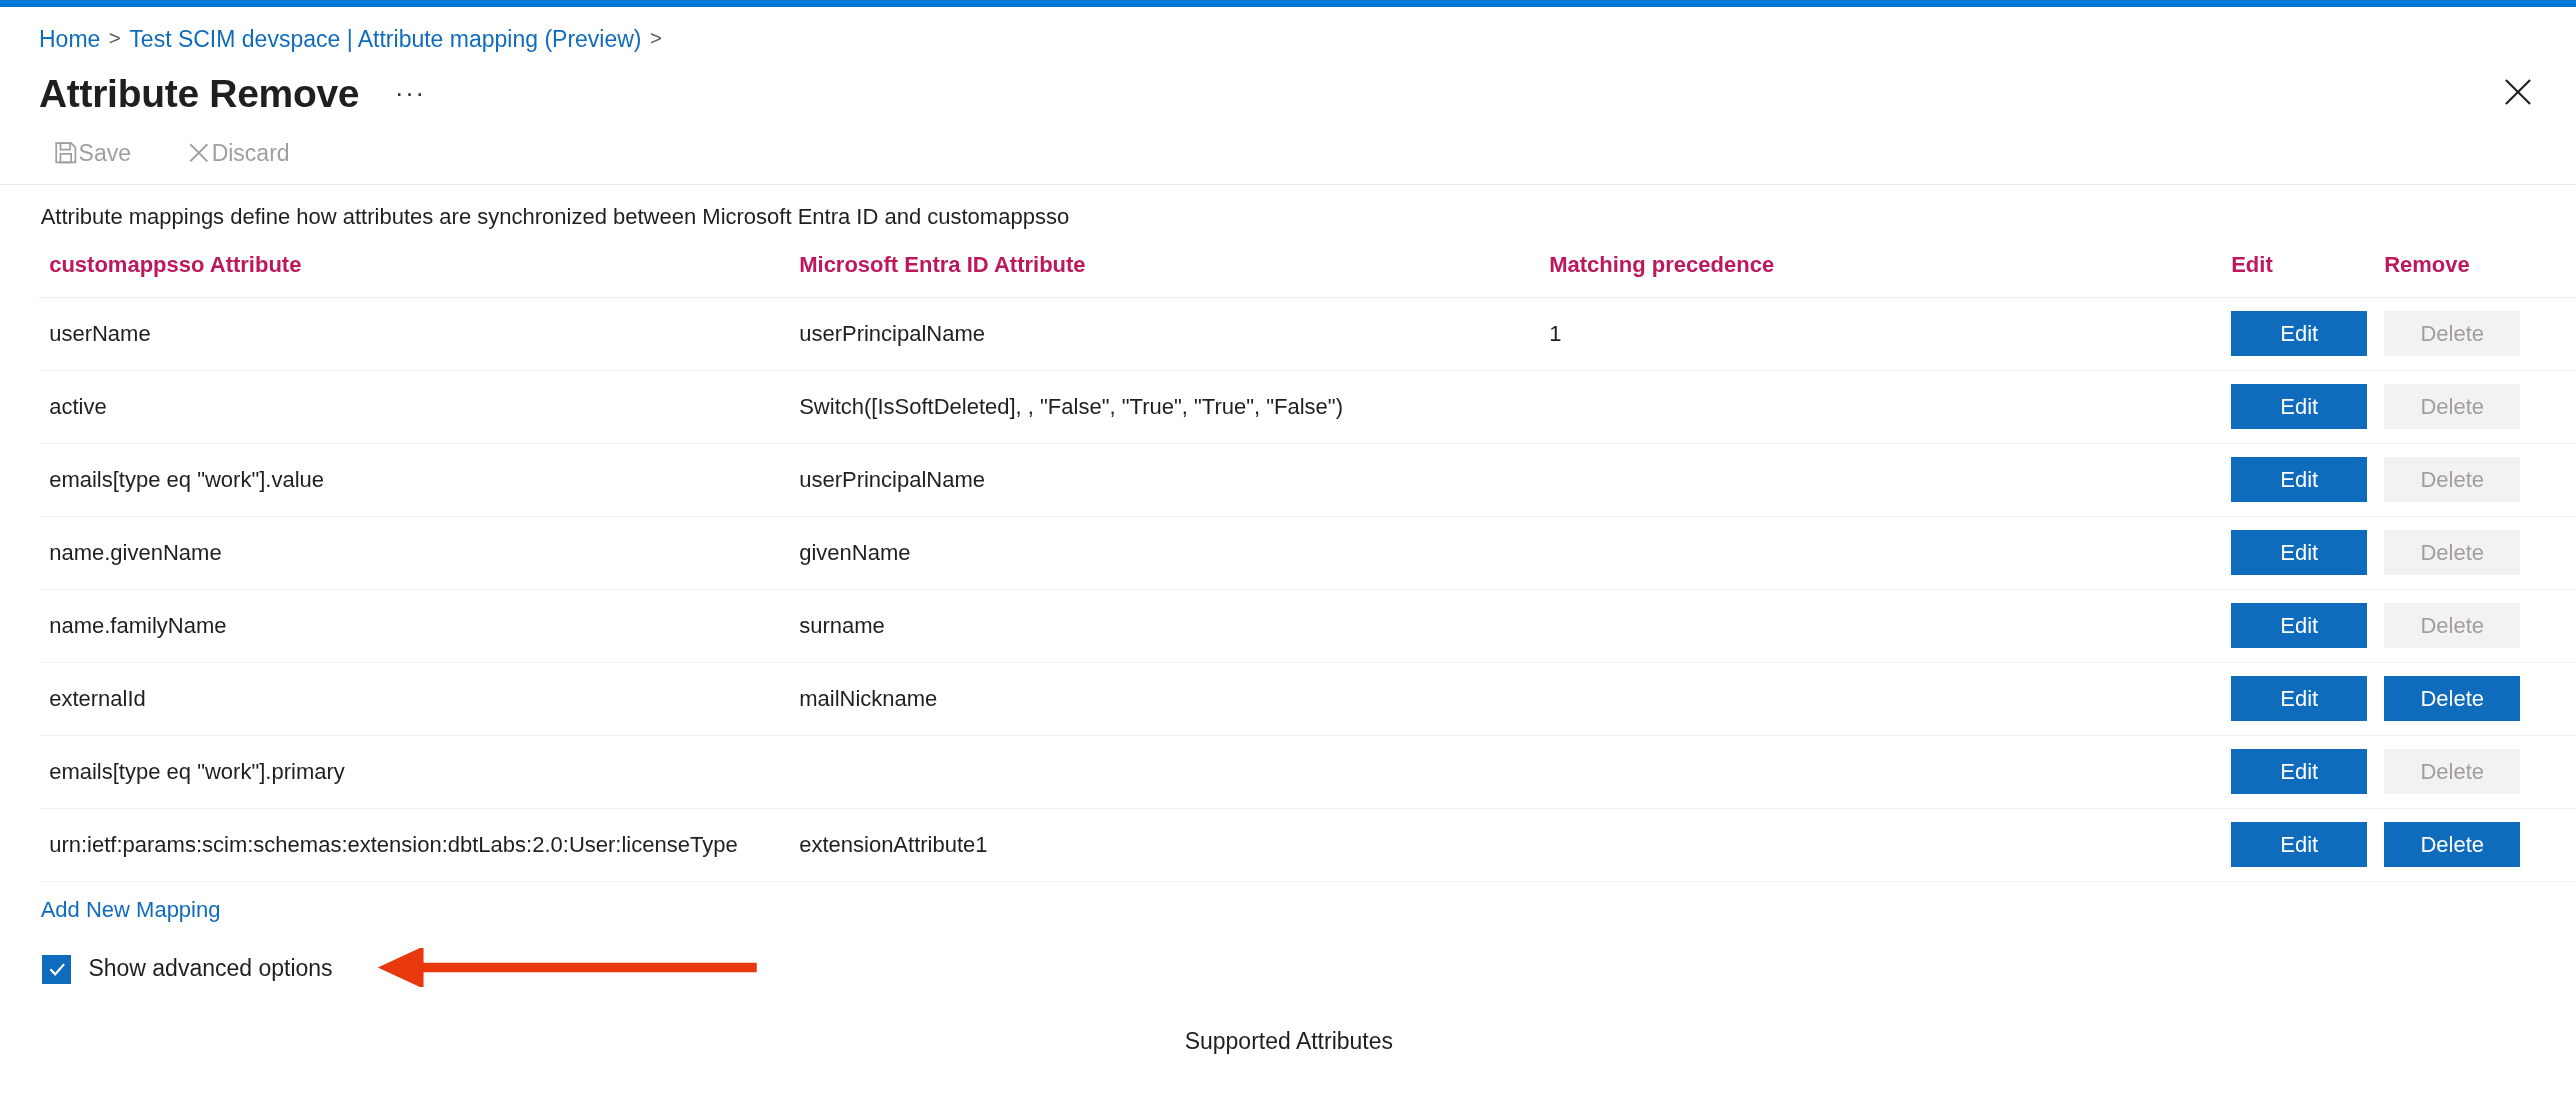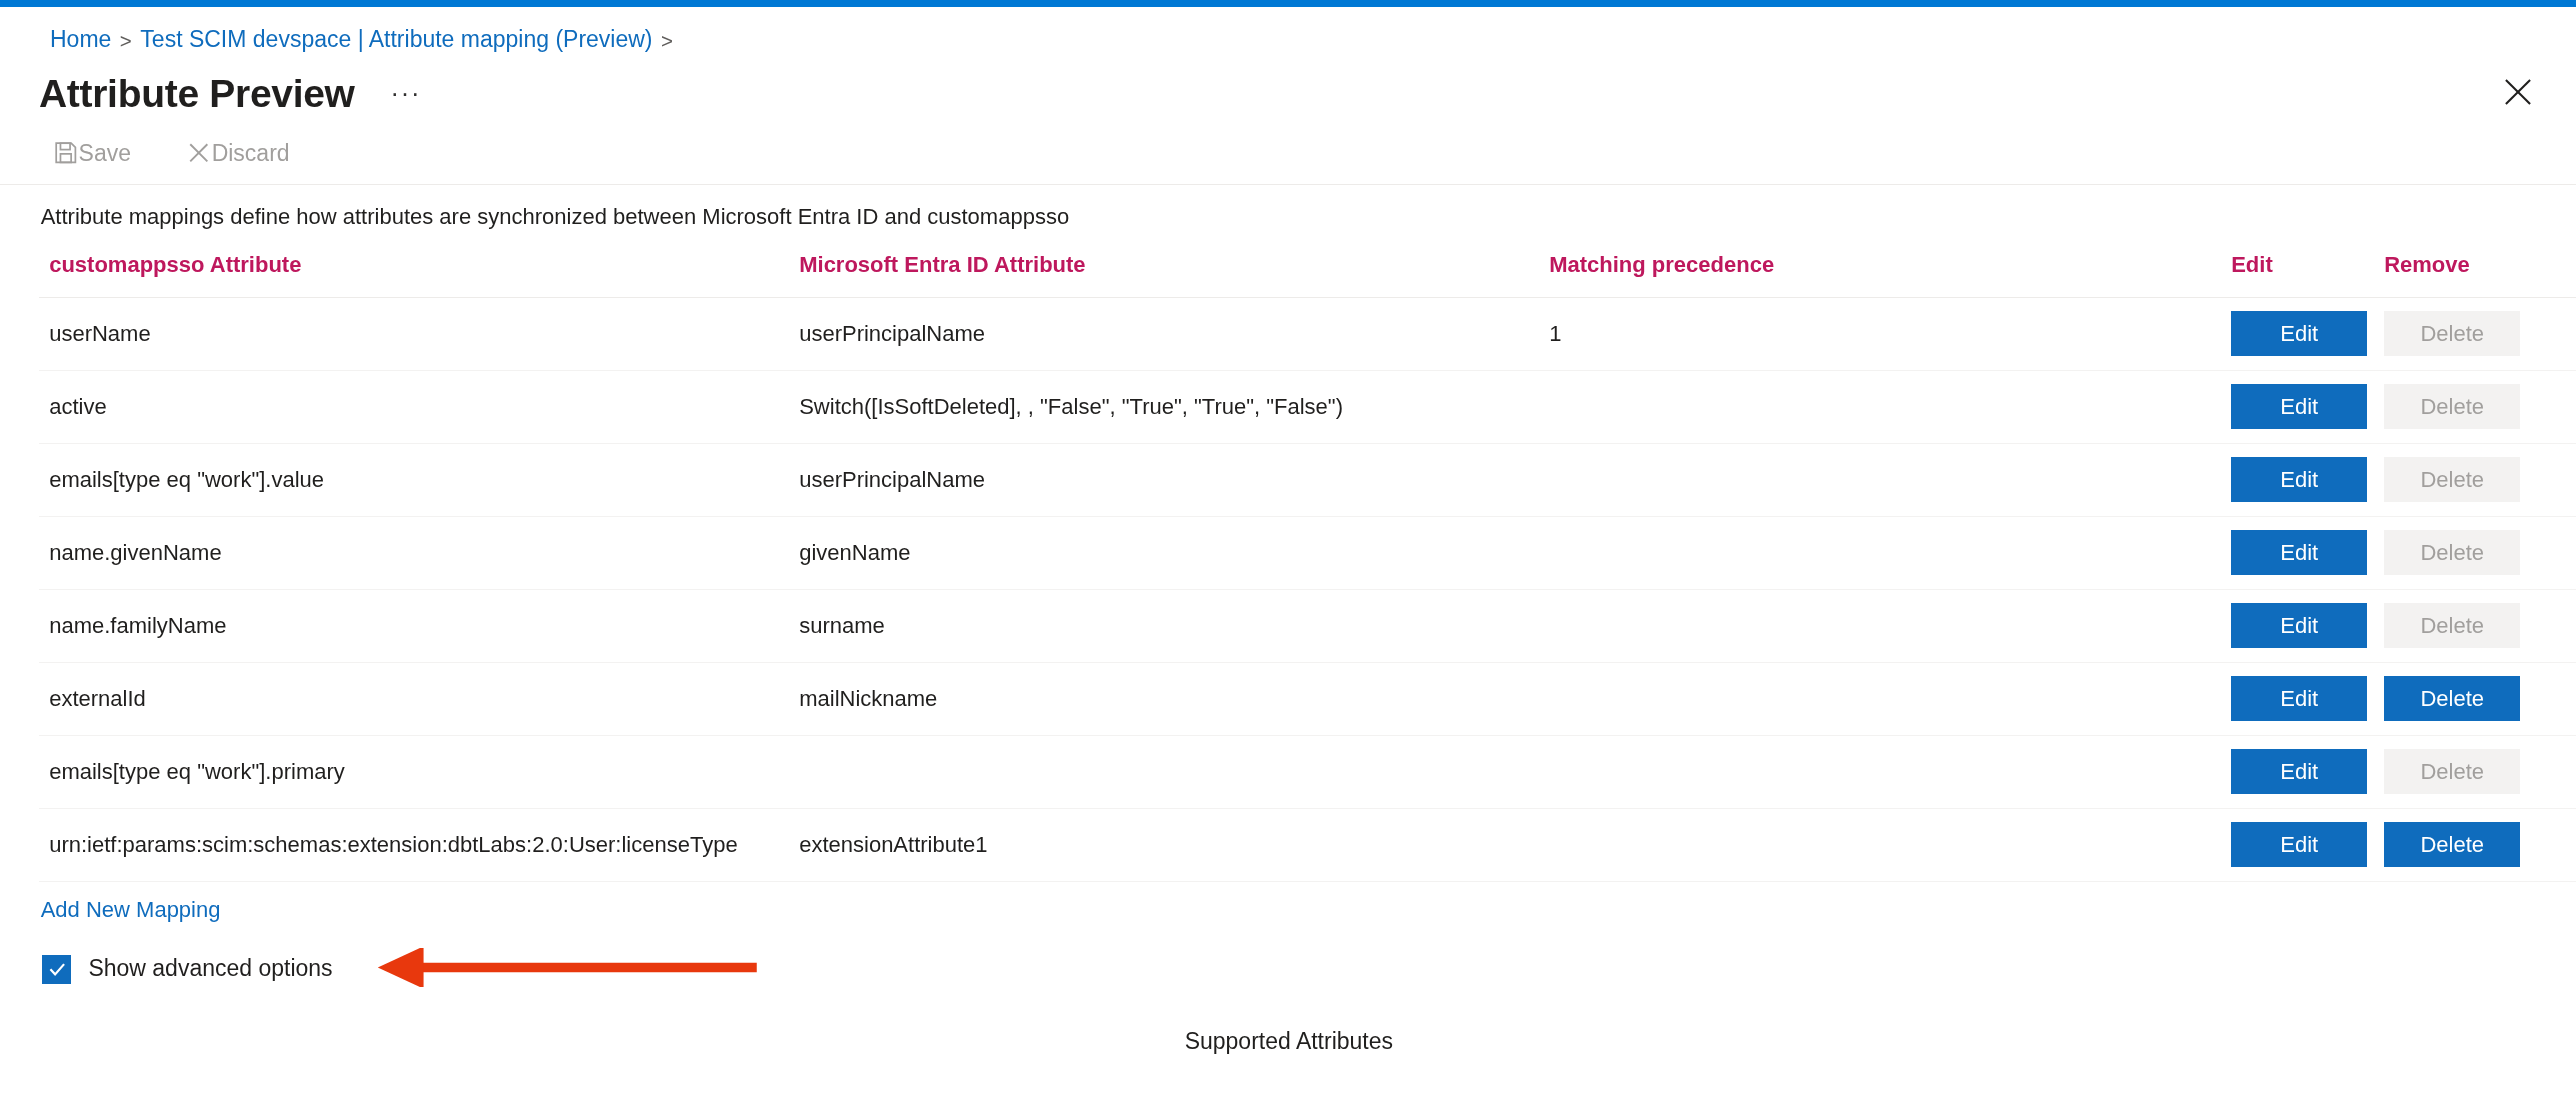--- a/index.html
+++ b/index.html
@@ -14,25 +14,25 @@
     height: 1101px;
     position: relative;
     overflow: hidden;
   }
   .topbar {
     height: 6.8px;
     background: #0078d4;
     width: 100%;
   }
   .breadcrumb {
-    padding: 19px 39px 0 50px;
+    padding: 19px 39px 0 39px;
     font-size: 23px;
     color: #0f6cbd;
     display: flex;
-    align-items: flex-end;
+    align-items: flex-start;
     gap: 8.5px;
   }
   .breadcrumb a {
     color: #0f6cbd;
     text-decoration: none;
     cursor: pointer;
   }
   .breadcrumb .sep {
     color: #605e5c;
     font-size: 20.5px;
@@ -199,21 +199,21 @@
 <div class="topbar"></div>
 
 <div class="breadcrumb">
   <a>Home</a>
   <span class="sep">&gt;</span>
   <a>Test SCIM devspace | Attribute mapping (Preview)</a>
   <span class="sep">&gt;</span>
 </div>
 
 <div class="titlerow">
-  <div class="page-title">Attribute Preview</div>
+  <div class="page-title">Attribute Remove</div>
   <div class="ellipsis-btn">···</div>
   <div class="close-btn">
     <svg width="38" height="38" viewBox="0 0 44 44">
       <line x1="8" y1="8" x2="36" y2="36" stroke="#201f1e" stroke-width="2.4"></line>
       <line x1="36" y1="8" x2="8" y2="36" stroke="#201f1e" stroke-width="2.4"></line>
     </svg>
   </div>
 </div>
 
 <div class="commandbar">

